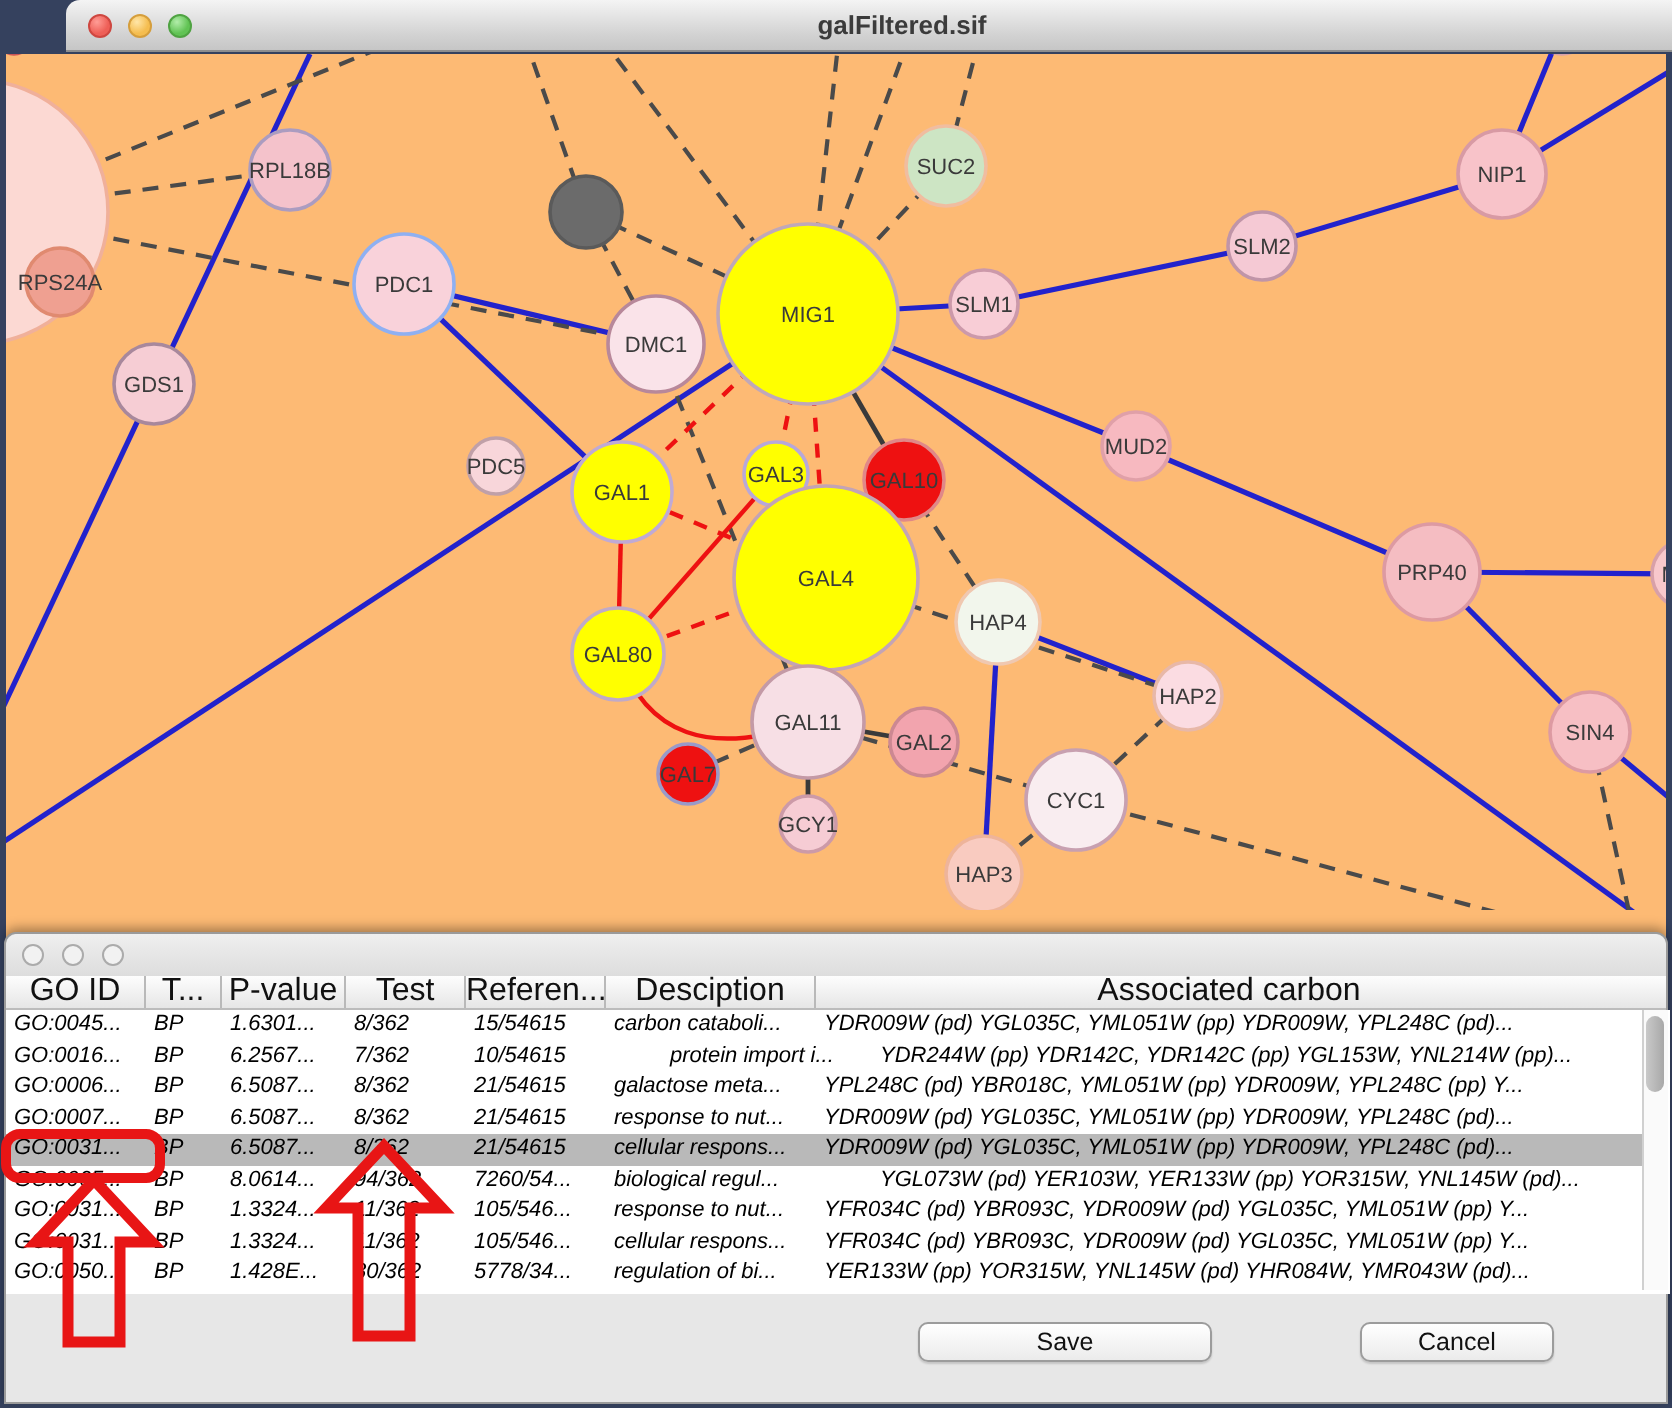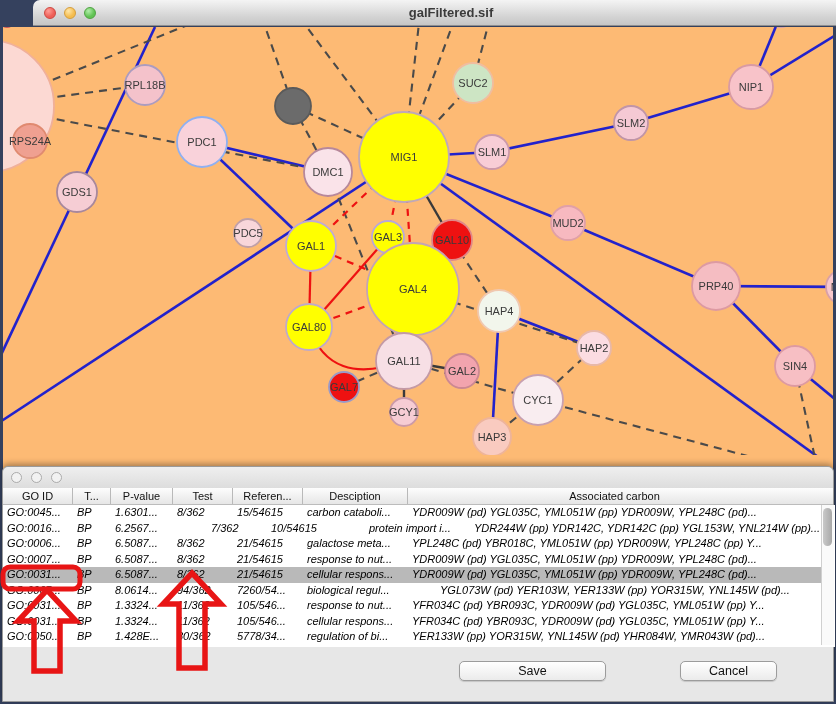--- a/index.html
+++ b/index.html
@@ -33,21 +33,21 @@
     border-radius:6px 6px 0 0;}
   .noa-title{position:absolute;left:0;right:0;top:4px;text-align:center;
     font-size:12.5px;font-weight:bold;color:#8d8d8d;}
   .tl2{position:absolute;top:5px;width:11px;height:11px;border-radius:50%;
     background:#f2f2f2;border:1px solid #ababab;box-sizing:border-box;}
   .tl2.c1{left:8px;} .tl2.c2{left:28px;} .tl2.c3{left:48px;}
 
   .noa-header{position:absolute;left:0;top:21px;right:0;height:17px;display:flex;
     background:linear-gradient(#fdfdfd,#e6e6e6);border-bottom:1px solid #bcbcbc;
     box-sizing:border-box;}
-  .hcell{font-size:11px;color:#111;text-align:center;line-height:16px;
+  .hcell{font-size:16px;color:#111;text-align:center;line-height:16px;
     border-right:1px solid #b9b9b9;box-sizing:border-box;overflow:hidden;
     white-space:nowrap;flex:0 0 auto;}
   .hcell:last-child{border-right:none;}
 
   .noa-table{position:absolute;left:0;top:38px;width:818px;height:140px;
     background:#ffffff;overflow:hidden;}
   .trow{display:flex;height:15.5px;line-height:15.5px;font-size:11px;color:#000;font-style:italic;}
   .trow.selected{background:#b9b9b9;}
   .tcell{flex:0 0 auto;overflow:hidden;white-space:nowrap;box-sizing:border-box;
     padding-left:4px;}
@@ -219,21 +219,21 @@
           <div class="tcell" style="width: 62px;">1.6301...</div>
           <div class="tcell" style="width: 60px;">8/362</div>
           <div class="tcell" style="width: 70px;">15/54615</div>
           <div class="tcell" style="width: 105px;">carbon cataboli...</div>
           <div class="tcell" style="width: 413px;">YDR009W (pd) YGL035C, YML051W (pp) YDR009W, YPL248C (pd)...</div>
         </div>
         <div class="trow">
           <div class="tcell" style="width: 70px;">GO:0016...</div>
           <div class="tcell" style="width: 38px;">BP</div>
           <div class="tcell" style="width: 62px;">6.2567...</div>
-          <div class="tcell" style="width: 60px; margin-left: 34px;">7/362</div>
+          <div class="tcell" style="width: 60px;">7/362</div>
           <div class="tcell" style="width: 70px;">10/54615</div>
           <div class="tcell" style="width: 105px; margin-left: 28px;">protein import i...</div>
           <div class="tcell" style="width: 413px;">YDR244W (pp) YDR142C, YDR142C (pp) YGL153W, YNL214W (pp)...</div>
         </div>
         <div class="trow">
           <div class="tcell" style="width: 70px;">GO:0006...</div>
           <div class="tcell" style="width: 38px;">BP</div>
           <div class="tcell" style="width: 62px;">6.5087...</div>
           <div class="tcell" style="width: 60px;">8/362</div>
           <div class="tcell" style="width: 70px;">21/54615</div>

